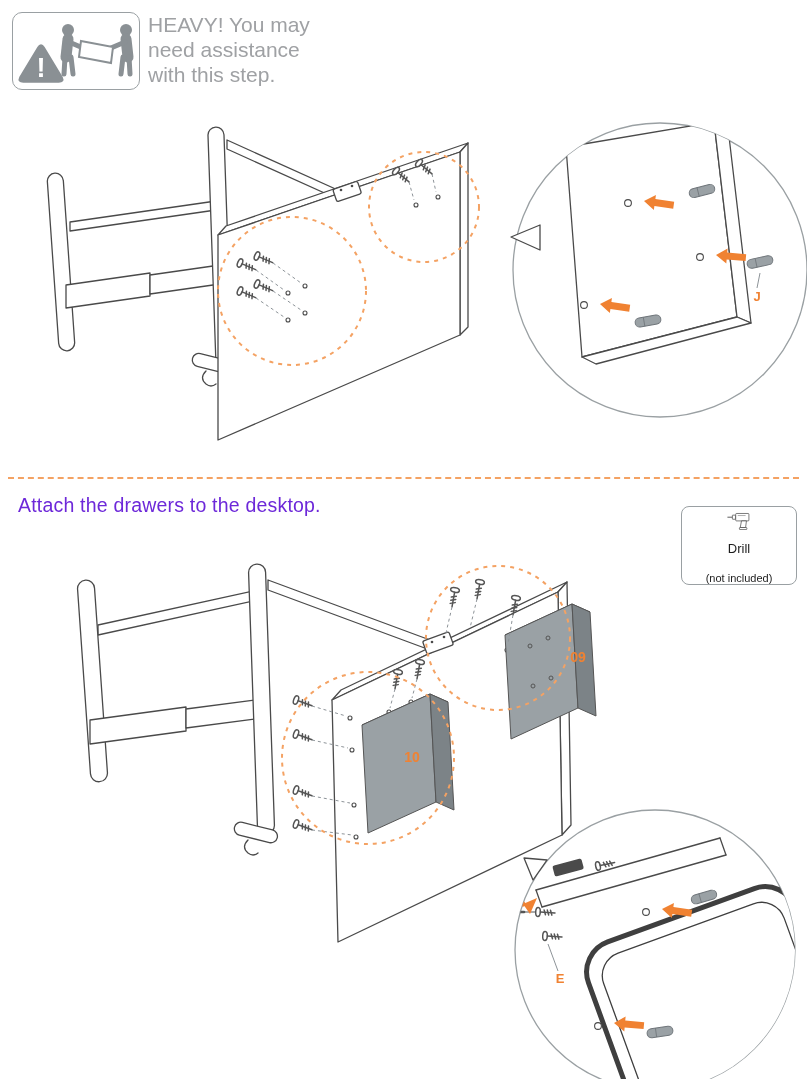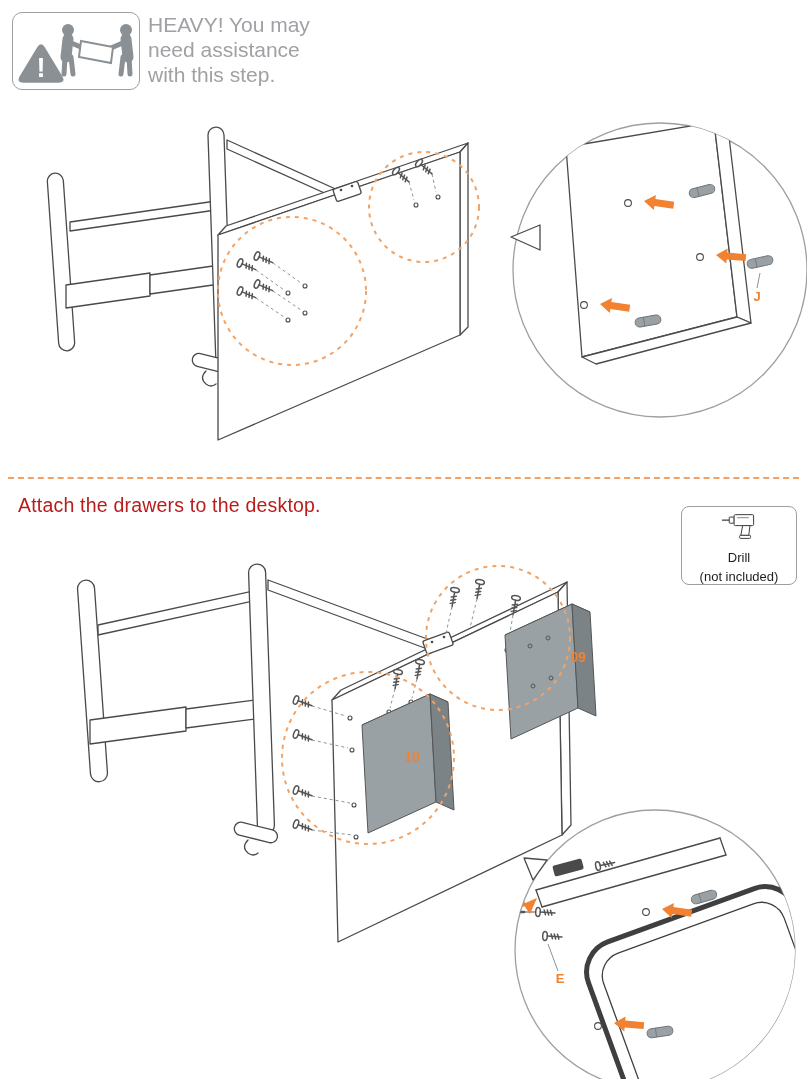--- a/index.html
+++ b/index.html
@@ -17,28 +17,28 @@
   
   .warning-box{position:absolute;left:12px;top:12px;width:128px;height:78px;
     border:1.6px solid #9aa0a3;border-radius:10px;}
   .warning-tri{position:absolute;left:4px;top:28px;}
   .warning-people{position:absolute;left:42px;top:8px;}
   .warning-text{position:absolute;left:148px;top:12px;width:210px;
     font-size:21px;line-height:25px;color:var(--muted-text);white-space:pre-line;}
 
   
   .divider{position:absolute;left:8px;right:8px;top:477px;border-top:2.5px dashed var(--dashed-orange);}
-  .heading{position:absolute;left:18px;top:494px;font-size:19.5px;font-weight:500;color:#b91c1c;letter-spacing:.2px;}
+  .heading{position:absolute;left:18px;top:494px;font-size:19.5px;font-weight:500;color:#6d28d9;letter-spacing:.2px;}
 
   
   .drill-box{position:absolute;left:681px;top:506px;width:116px;height:79px;
     border:1.6px solid #9aa0a3;border-radius:8px;z-index:5;background:#fff;
     display:flex;flex-direction:column;align-items:center;justify-content:flex-start;padding-top:4px;}
   .drill-label{font-size:13px;color:#1d1d1d;margin-top:11px;}
-  .drill-note{font-size:13px;color:#1d1d1d;margin-top:4px;}
+  .drill-note{font-size:11px;color:#1d1d1d;margin-top:16px;}
 
   .ill{position:absolute;left:0;}
 
   
   .ln{stroke:var(--line-gray);fill:none;stroke-width:1.3;stroke-linecap:round;stroke-linejoin:round;}
   .fw{stroke:var(--line-gray);fill:#fff;stroke-width:1.3;stroke-linejoin:round;}
   .fw2{stroke:#555;fill:#fff;stroke-width:1.5;stroke-linejoin:round;stroke-linecap:round;}
   .dashc{stroke:var(--dashed-orange);fill:none;stroke-width:2;stroke-dasharray:4 5;}
   .leader{stroke:#8d9398;stroke-width:1;stroke-dasharray:3 3;fill:none;}
   .orange{fill:var(--accent-orange);}

